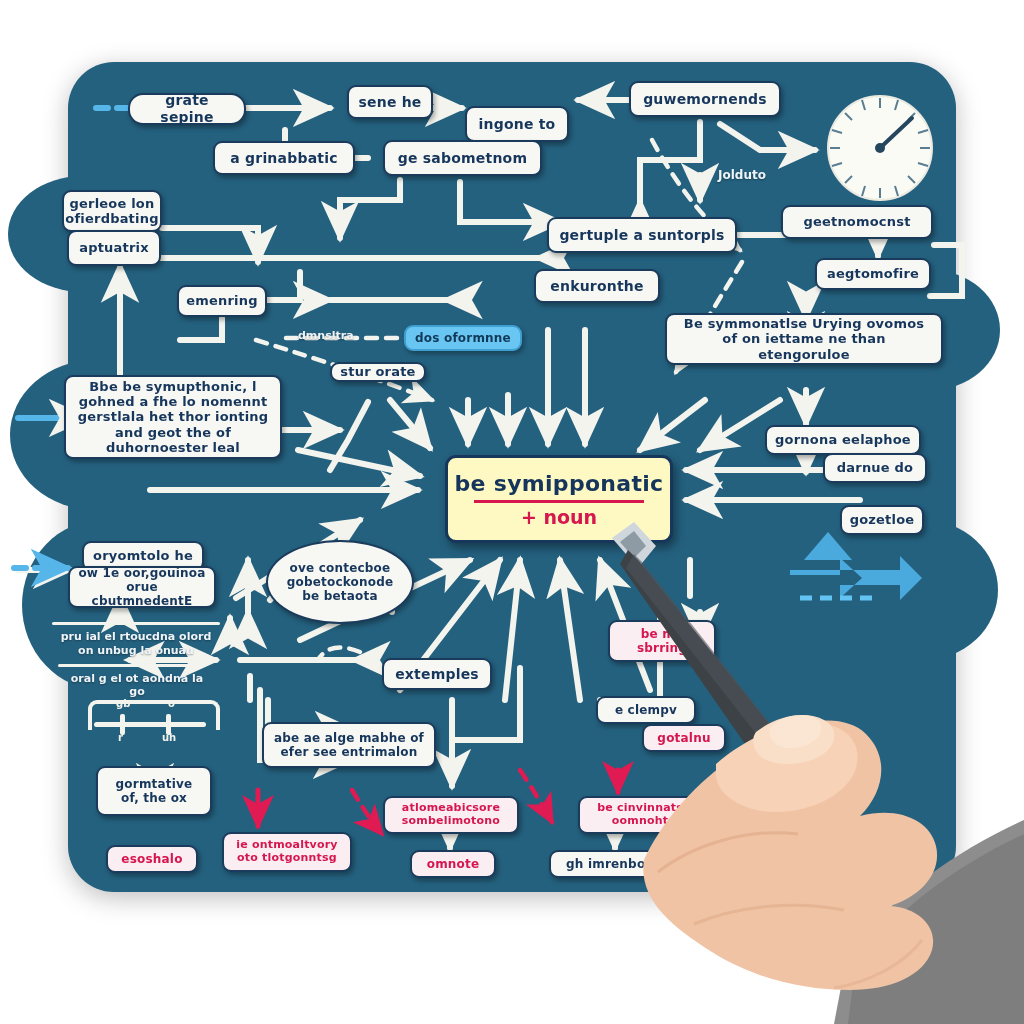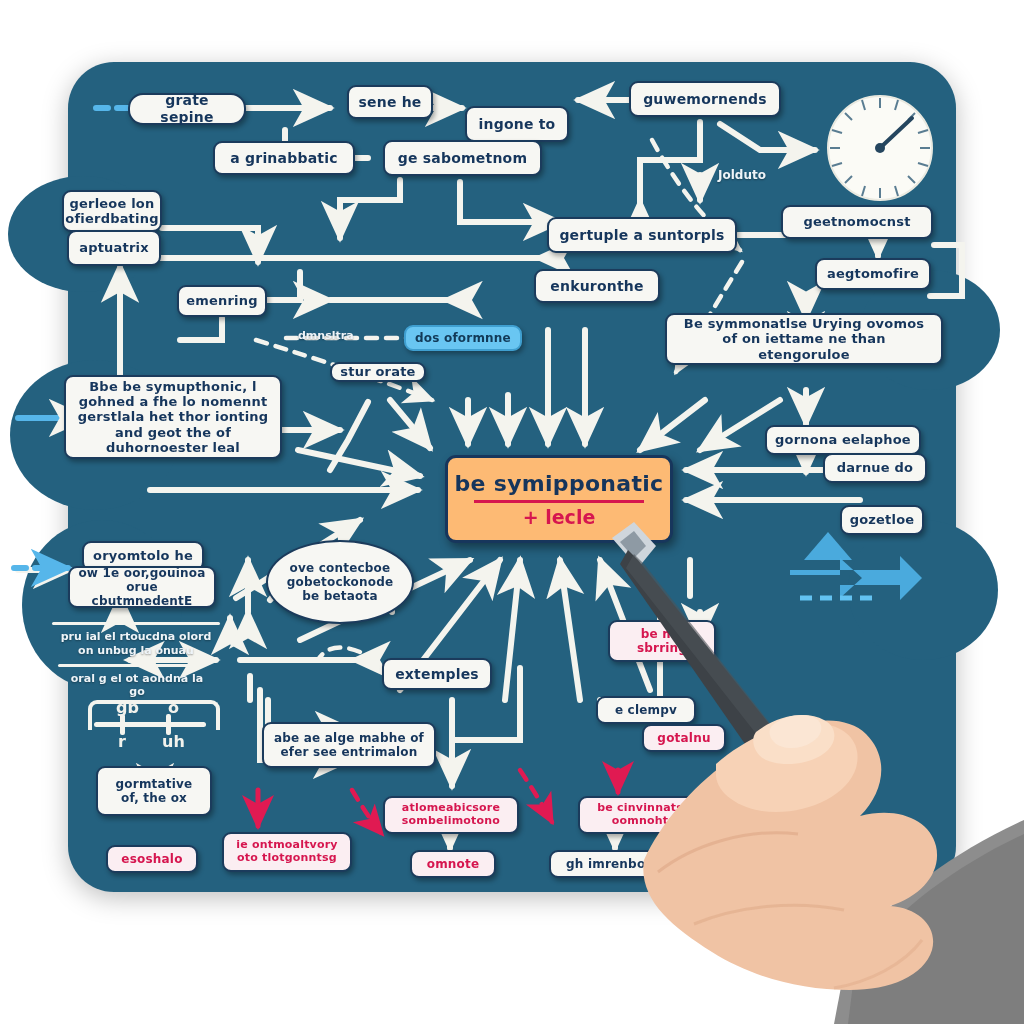--- a/index.html
+++ b/index.html
@@ -39,41 +39,41 @@
   }
   .node.ell{border-radius:50%;border-color:#1b3b5c;}
   .node.hl{background:#69c6f2;border-color:#3f9fd0;color:#123a58;}
   .node.pinkbg{background:#fbeef2;}
   .pink{color:#d6164f;} .f11{font-size:11px;} .f12{font-size:12px;}
   .f13{font-size:13px;} .f14{font-size:14px;}
 
   
   .hub{
     position:absolute;left:445px;top:455px;width:222px;height:82px;
-    background:#fdba74;border:3px solid #17365c;border-radius:11px;
+    background:#fef9c3;border:3px solid #17365c;border-radius:11px;
     box-shadow:3px 5px 10px rgba(0,0,0,.4);
     display:flex;flex-direction:column;align-items:center;justify-content:center;
   }
   .hub .h1{font-size:22px;font-weight:700;color:#16355c;letter-spacing:.3px;}
   .hub .rule{width:170px;height:3px;background:#d6164f;margin:4px 0 3px;}
   .hub .h2{font-size:19px;font-weight:700;color:#d6164f;}
 
   
   .gauge{position:absolute;left:824px;top:92px;width:112px;height:112px;}
 
   
   .slider{position:absolute;left:88px;top:700px;width:124px;height:46px;}
   .slider .track{position:absolute;left:6px;top:22px;width:112px;height:5px;
                  background:#f4f4ee;border-radius:3px;}
   .slider .tick{position:absolute;top:14px;width:5px;height:21px;
                 background:#f4f4ee;border-radius:2px;}
   .slider .bracket{position:absolute;left:0;top:0;width:124px;height:26px;
                    border:4px solid #f4f4ee;border-bottom:none;
                    border-radius:9px 9px 0 0;}
-  .slider .lbl{position:absolute;font-size:16px;font-weight:700;color:#f2f2ec;}
+  .slider .lbl{position:absolute;font-size:10px;font-weight:700;color:#f2f2ec;}
 
   .divline{position:absolute;height:3px;background:#f4f4ee;border-radius:2px;}
 
   
   .cap{position:absolute;color:#eef4f8;font-weight:700;text-shadow:0 1px 2px rgba(0,0,0,.35);}
 
   
   .hand{position:absolute;left:598px;top:520px;width:426px;height:504px;}
 </style>
 </head>
@@ -304,21 +304,21 @@
 
   <div class="node pinkbg f12 pink" style="left:642px;top:724px;width:84px;height:28px;">gotalnu</div>
 
   <div class="node f12" style="left:712px;top:843px;width:92px;height:30px;">lecle ro</div>
 
   <div class="node pinkbg f11 pink" style="left:222px;top:832px;width:130px;height:40px;">ie ontmoaltvory oto tlotgonntsg</div>
 
   <div class="hub">
     <div class="h1">be symipponatic</div>
     <div class="rule"></div>
-    <div class="h2">+ lecle</div>
+    <div class="h2">+ noun</div>
   </div>
 
   <div class="cap f12" style="left:718px;top:168px;">Jolduto</div>
   <div class="cap f11" style="left:298px;top:329px;">dmnsltra</div>
   <div class="cap f11" style="left:56px;top:630px;width:160px;text-align:center;line-height:1.25;">pru ial el rtoucdna olord on  unbug la onuau</div>
   <div class="cap f11" style="left:62px;top:672px;width:150px;text-align:center;">oral g el ot aondna la go</div>
 
   <div class="divline" style="left:52px;top:622px;width:168px;"></div>
   <div class="divline" style="left:58px;top:664px;width:146px;"></div>
 

